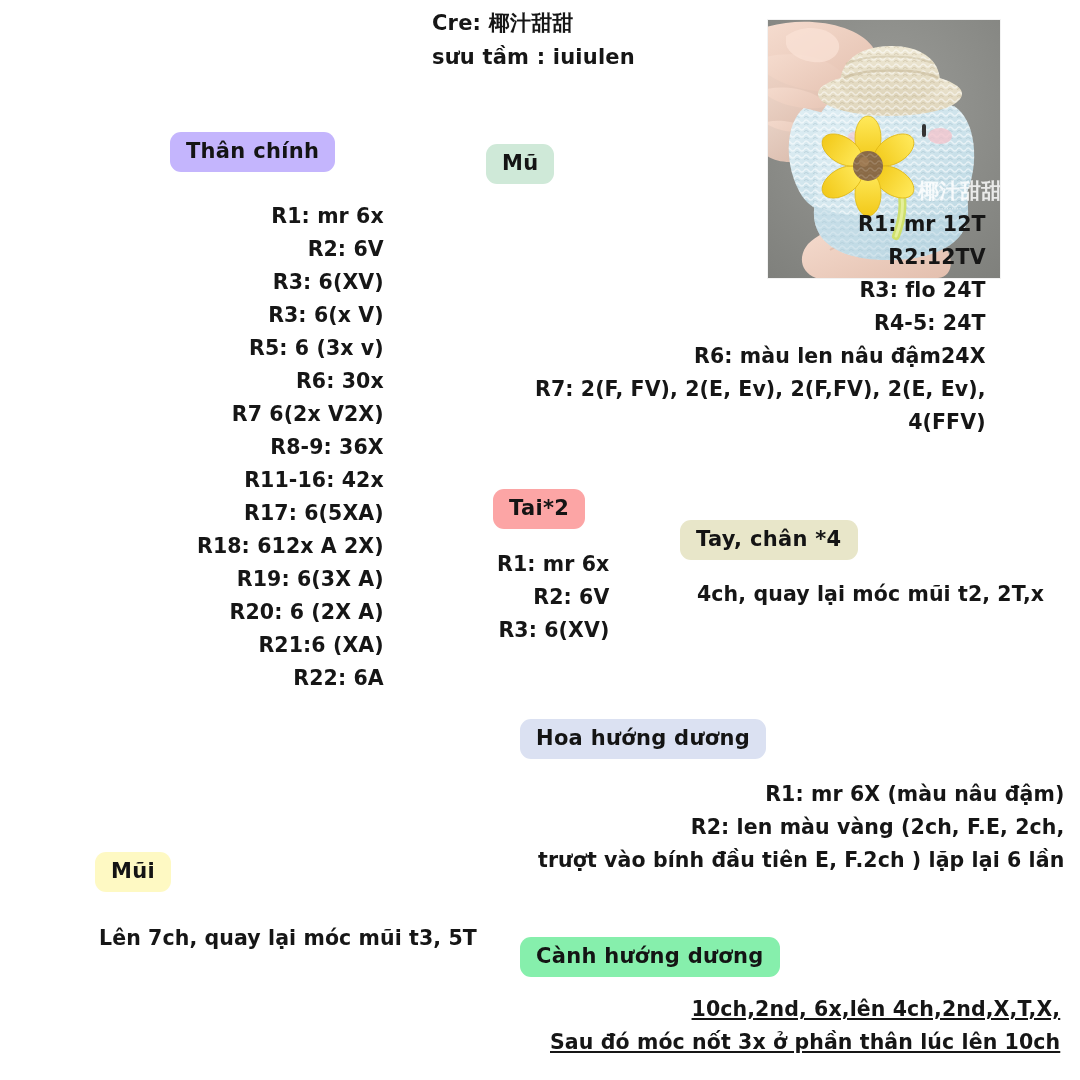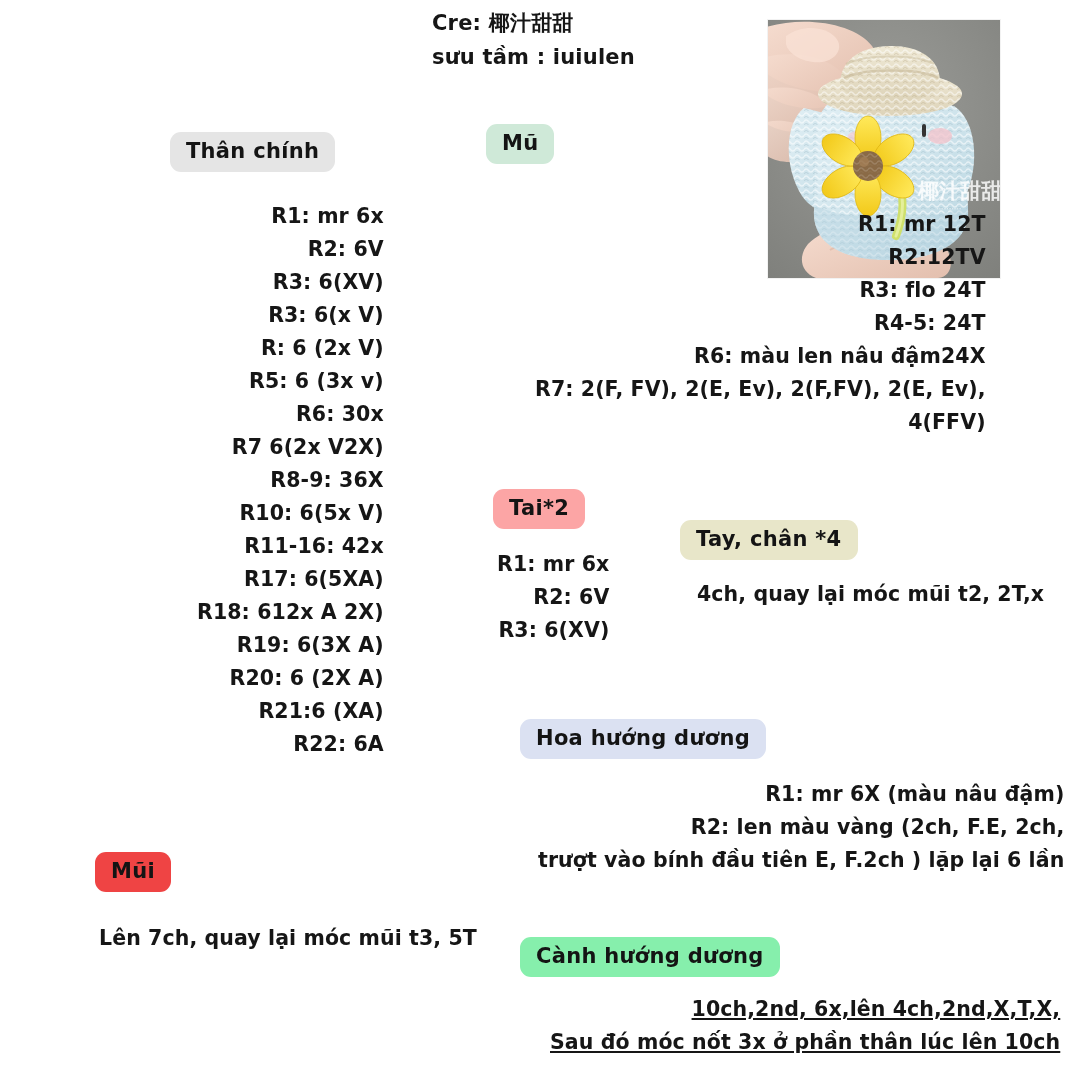--- a/index.html
+++ b/index.html
@@ -173,43 +173,41 @@
         <circle cx="-4" cy="-4" r="5" fill="#a68159" opacity="0.7"></circle>
       </g>
 
       <text x="150" y="178" font-family="DejaVu Sans, sans-serif" font-size="21" font-weight="700" fill="#ffffff" fill-opacity="0.82">椰汁甜甜</text>
       <text x="168" y="192" font-family="DejaVu Sans, sans-serif" font-size="8" fill="#ffffff" fill-opacity="0.6">··········</text>
     </g>
   </svg>
 </div>
 
 <div class="abs" style="left:170px; top:132px;">
-  <span class="badge" style="background: #e5e5e5;">Thân chính</span>
+  <span class="badge" style="background: #c4b5fd;">Thân chính</span>
 </div>
 <div class="abs lines" style="left:197px; top:200px;">
   <span class="ln">R1:  mr 6x</span>
   <span class="ln">R2: 6V</span>
   <span class="ln">R3: 6(XV)</span>
   <span class="ln">R3: 6(x V)</span>
-  <span class="ln">R: 6 (2x V)</span>
   <span class="ln">R5: 6 (3x v)</span>
   <span class="ln">R6: 30x</span>
   <span class="ln">R7 6(2x V2X)</span>
   <span class="ln">R8-9: 36X</span>
-  <span class="ln">R10: 6(5x V)</span>
   <span class="ln">R11-16: 42x</span>
   <span class="ln">R17: 6(5XA)</span>
   <span class="ln">R18: 612x A 2X)</span>
   <span class="ln">R19: 6(3X A)</span>
   <span class="ln">R20: 6 (2X A)</span>
   <span class="ln">R21:6 (XA)</span>
   <span class="ln">R22: 6A</span>
 </div>
 
-<div class="abs" style="left:486px; top:124px;text-align:center;">
+<div class="abs" style="left:486px; top:144px;text-align:center;">
   <span class="badge" style="background: rgb(207, 233, 216);">Mũ</span>
 </div>
 <div class="abs lines" style="left:535px; top:200px;margin-top:8px;">
   <span class="ln">R1: mr 12T</span>
   <span class="ln">R2:12TV</span>
   <span class="ln">R3: flo 24T</span>
   <span class="ln">R4-5: 24T</span>
   <span class="ln">R6: màu len nâu đậm24X</span>
   <span class="ln">R7: 2(F, FV), 2(E, Ev), 2(F,FV), 2(E, Ev),</span>
   <span class="ln">4(FFV)</span>
@@ -234,21 +232,21 @@
 <div class="abs" style="left:520px; top:719px;">
   <span class="badge" style="background: rgb(219, 225, 242);">Hoa hướng dương</span>
 </div>
 <div class="abs lines" style="left:538px; top:778px;">
   <span class="ln">R1: mr 6X (màu nâu đậm)</span>
   <span class="ln">R2: len màu vàng (2ch, F.E, 2ch,</span>
   <span class="ln">trượt vào bính đầu tiên E, F.2ch ) lặp lại 6 lần</span>
 </div>
 
 <div class="abs" style="left:95px; top:852px;">
-  <span class="badge" style="background: #ef4444;">Mũi</span>
+  <span class="badge" style="background: #fef9c3;">Mũi</span>
 </div>
 <div class="abs lines" style="left:99px; top:922px;">
   <span class="ln">Lên 7ch, quay lại móc mũi t3, 5T</span>
 </div>
 
 <div class="abs" style="left:520px; top:937px;">
   <span class="badge" style="background: #86efac;">Cành hướng dương</span>
 </div>
 <div class="abs lines" style="left:550px; top:993px;text-decoration:underline;">
   <span class="ln">10ch,2nd, 6x,lên 4ch,2nd,X,T,X,</span>

